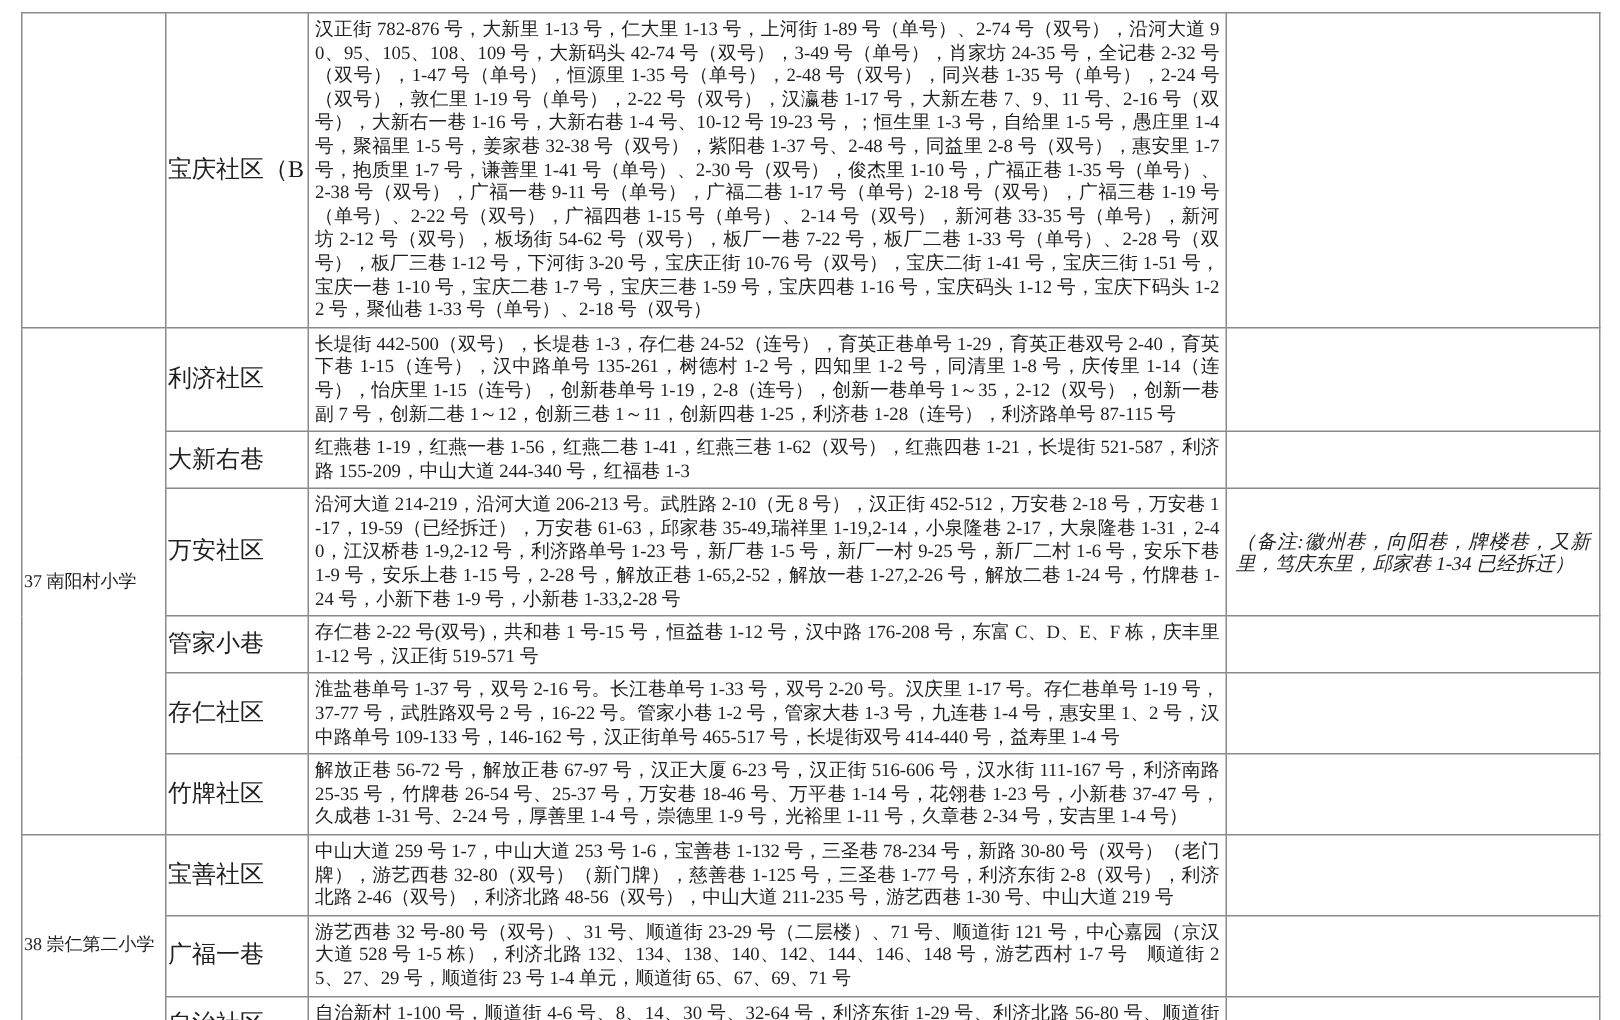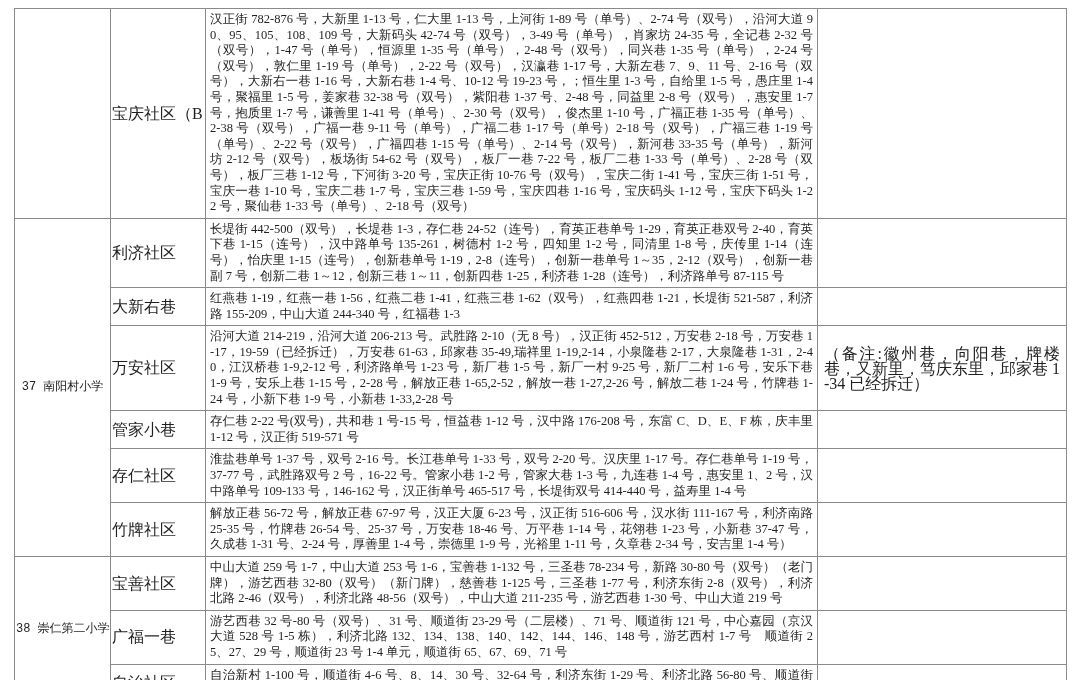--- a/index.html
+++ b/index.html
@@ -4,24 +4,24 @@
 <style>
   html,body{margin:0;padding:0;background:#ffffff;}
   body{width:1080px;height:680px;overflow:hidden;
        font-family:"Liberation Serif","DejaVu Serif",serif;color:#1f1f1f;}
   .page{position:relative;width:1080px;height:680px;background:#ffffff;}
   table.district{position:absolute;left:14px;top:8px;width:1052px;
        border-collapse:collapse;table-layout:fixed;}
   td{border:1px solid #8a8a8a;vertical-align:middle;
      font-size:12.5px;line-height:15.6px;padding:3px 4px;
      word-break:break-all;overflow:hidden;}
-  td.school{text-align:center;white-space:nowrap;font-size:12px;padding:2px 1px;font-family:Liberation Mono, monospace;}
+  td.school{white-space:nowrap;font-size:12px;padding:2px 1px;}
   td.community{text-align:left;white-space:nowrap;font-size:16px;padding:2px 1px;}
   td.addr{text-align:justify;text-justify:inter-ideograph;margin-left:20px;}
-  td.note{font-size:16px;line-height:15px;text-align:justify;padding:3px 6px;}
+  td.note{font-size:13px;line-height:15px;text-align:justify;padding:3px 6px;font-style:italic;}
   col.c-school{width:96px;}
   col.c-community{width:95px;}
   col.c-addr{width:612px;}
   col.c-note{width:249px;}
 </style>
 </head>
 <body>
 
 <div class="page">
   <table class="district">

